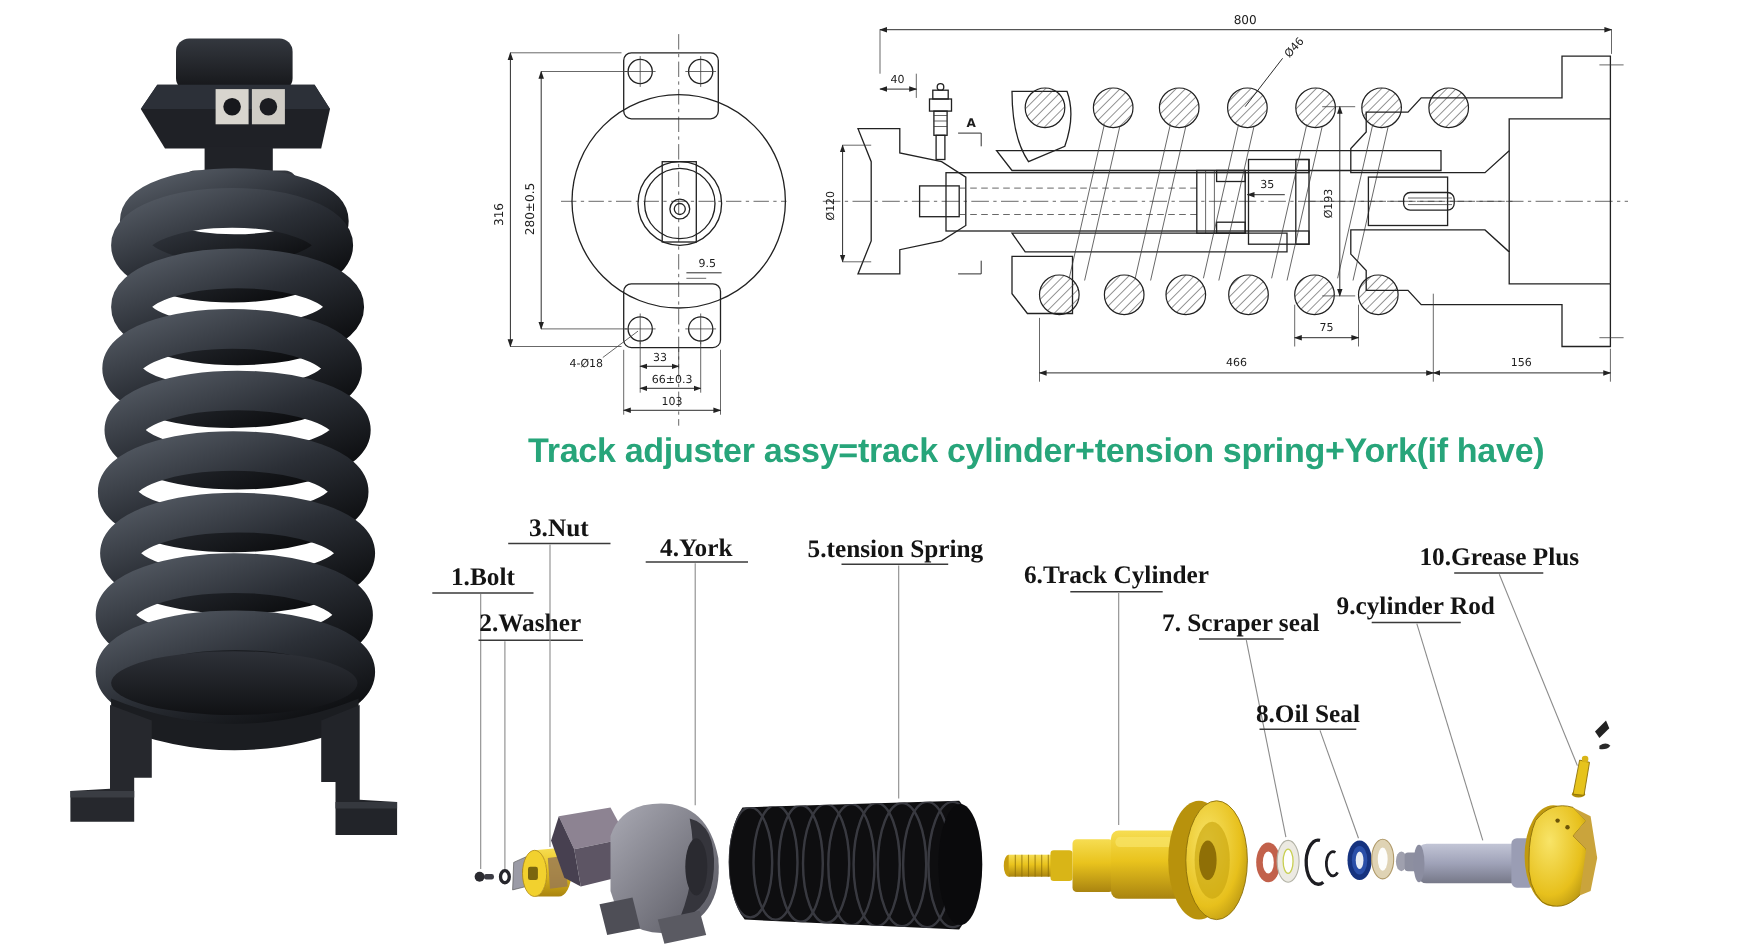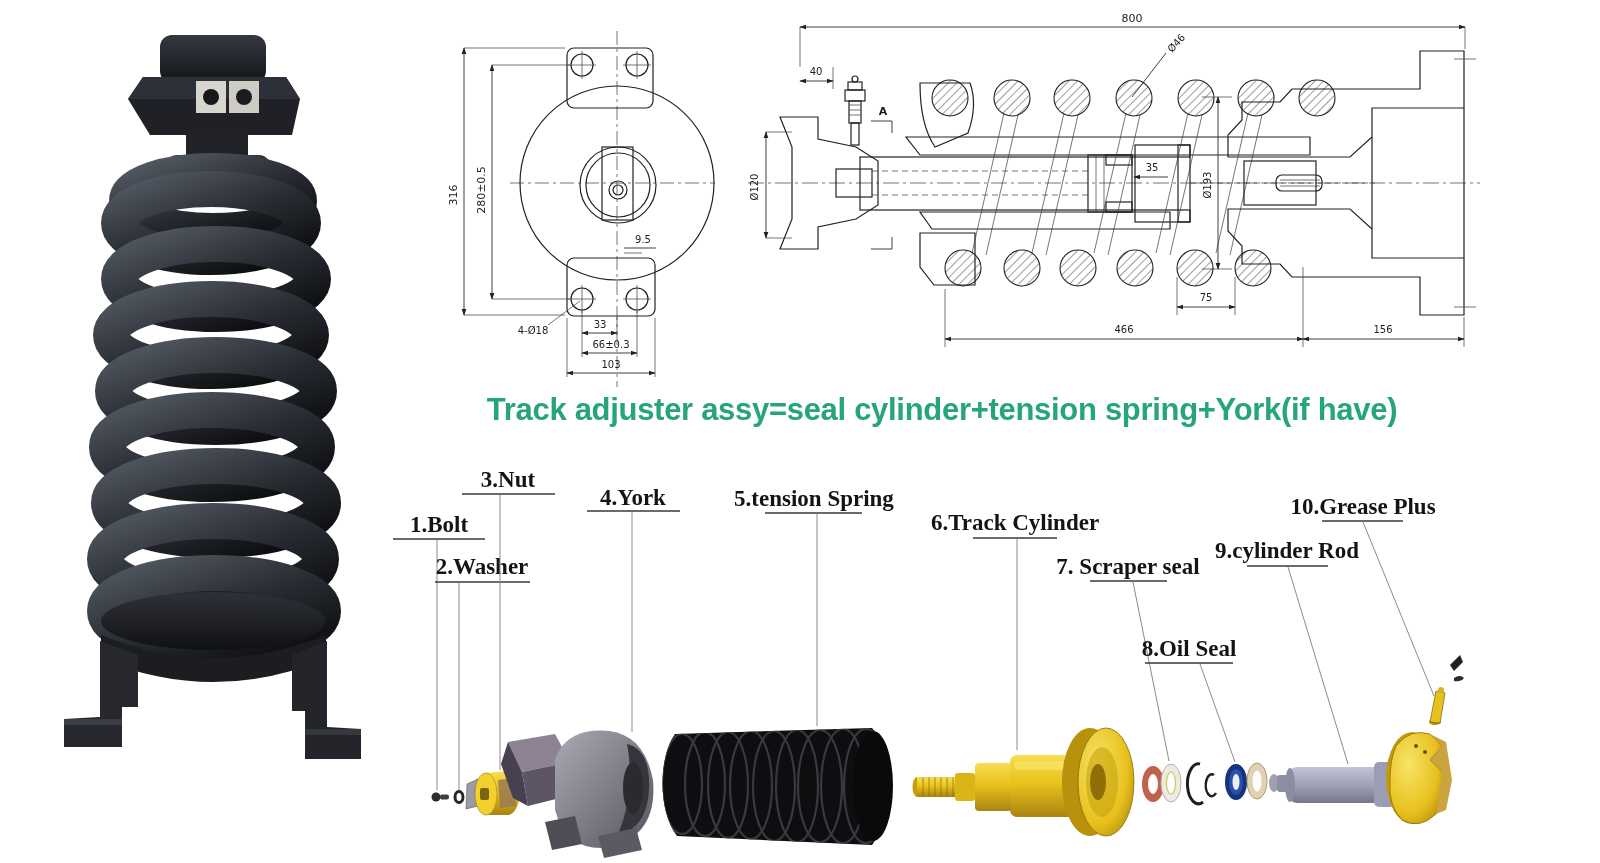--- a/index.html
+++ b/index.html
@@ -270,21 +270,21 @@
       <path class="thin" d="M225,284 V342 M583,262 V342 M744,312 V342"></path>
       <line x1="225" y1="334" x2="583" y2="334" class="dl" marker-start="url(#ar)" marker-end="url(#ar)"></line>
       <text class="dimS" x="404" y="328" text-anchor="middle">466</text>
     </g>
     <g>
       <line x1="583" y1="334" x2="744" y2="334" class="dl" marker-start="url(#ar)" marker-end="url(#ar)"></line>
       <text class="dimS" x="663" y="328" text-anchor="middle">156</text>
     </g>
   </svg>
 
-  <div class="abs title-line" style="color:#27a57a">Track adjuster assy=seal cylinder+tension spring+York(if have)</div>
+  <div class="abs title-line" style="color:#27a57a">Track adjuster assy=track cylinder+tension spring+York(if have)</div>
 
   <svg class="abs" style="left:390px;top:450px" width="1210" height="413" viewBox="0 0 1210 413">
     <defs>
       <linearGradient id="yelG" x1="0" y1="0" x2="0" y2="1">
         <stop offset="0" stop-color="#f6dd52"></stop>
           <stop offset="0.45" stop-color="#e9c31d"></stop>
         <stop offset="1" stop-color="#a98410"></stop>
       </linearGradient>
       <radialGradient id="yelRad" cx="0.35" cy="0.35" r="0.9">
         <stop offset="0" stop-color="#f8e468"></stop>

